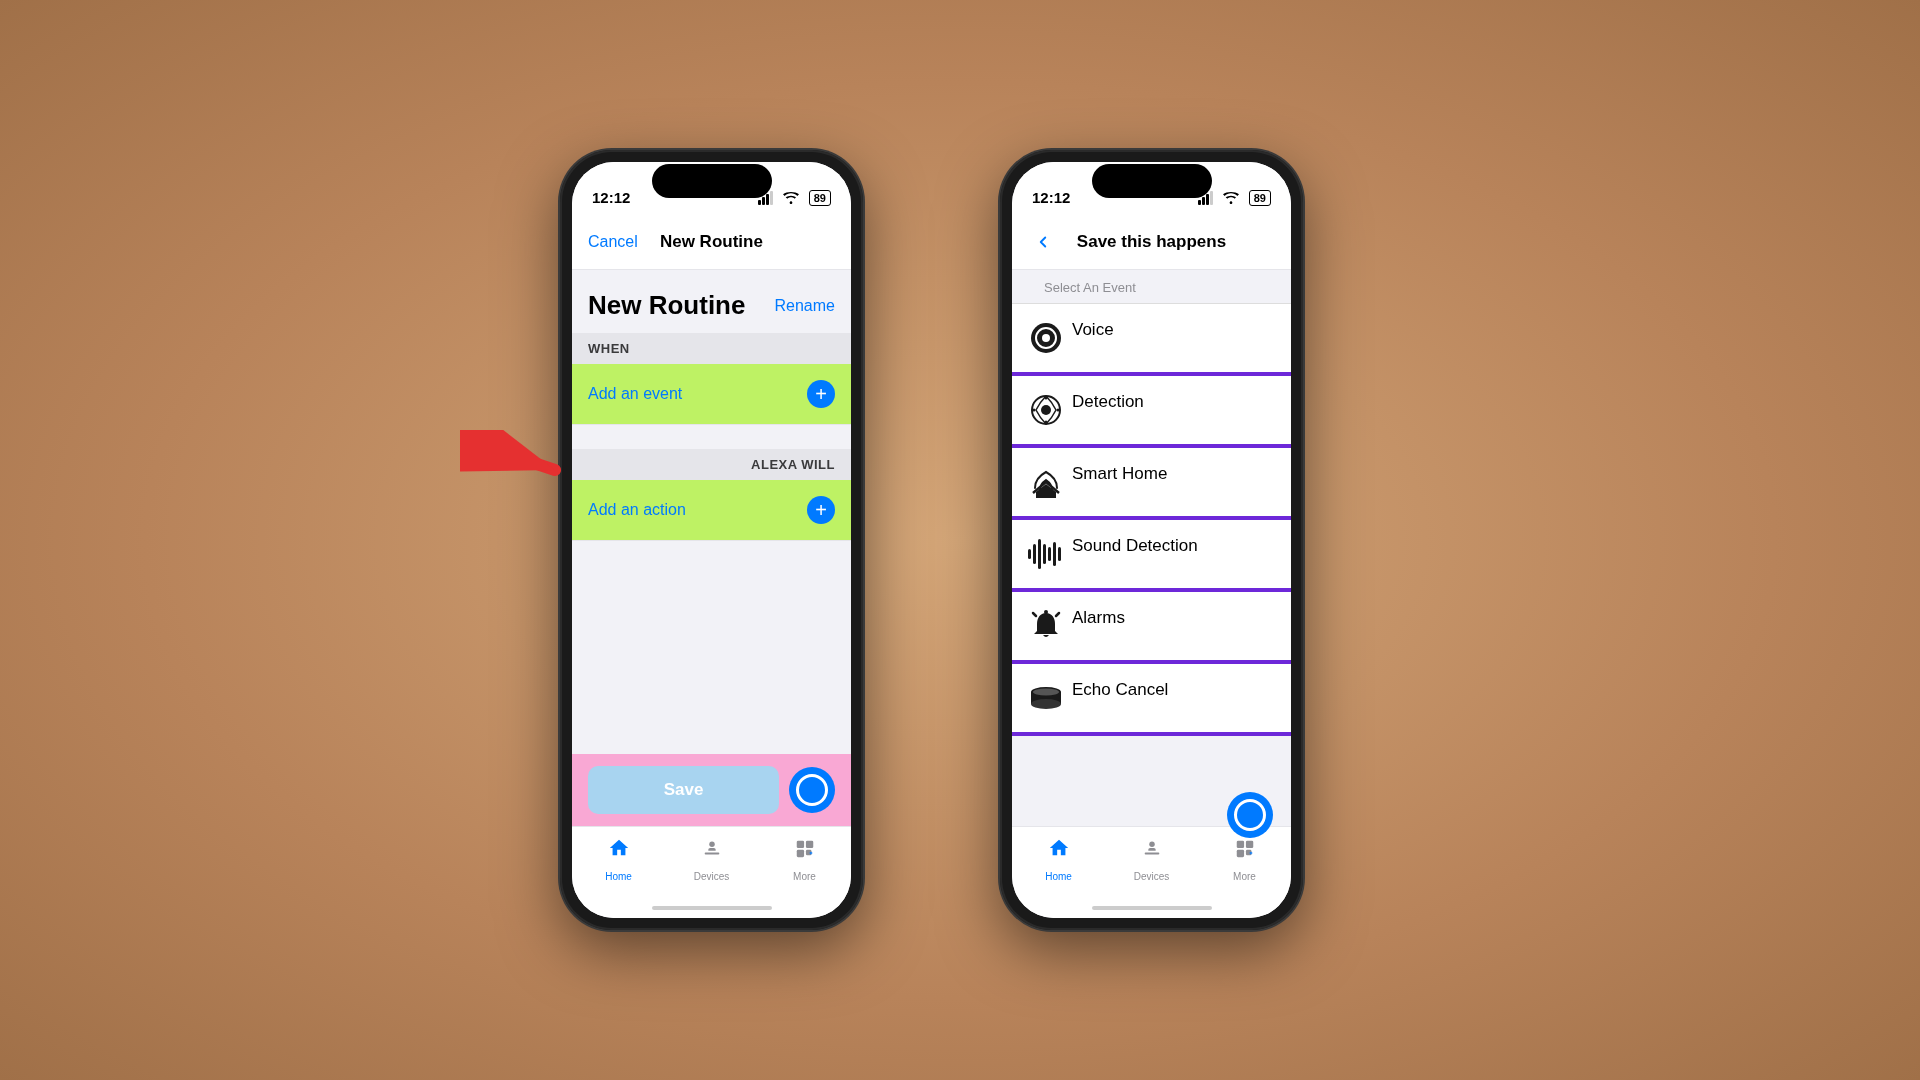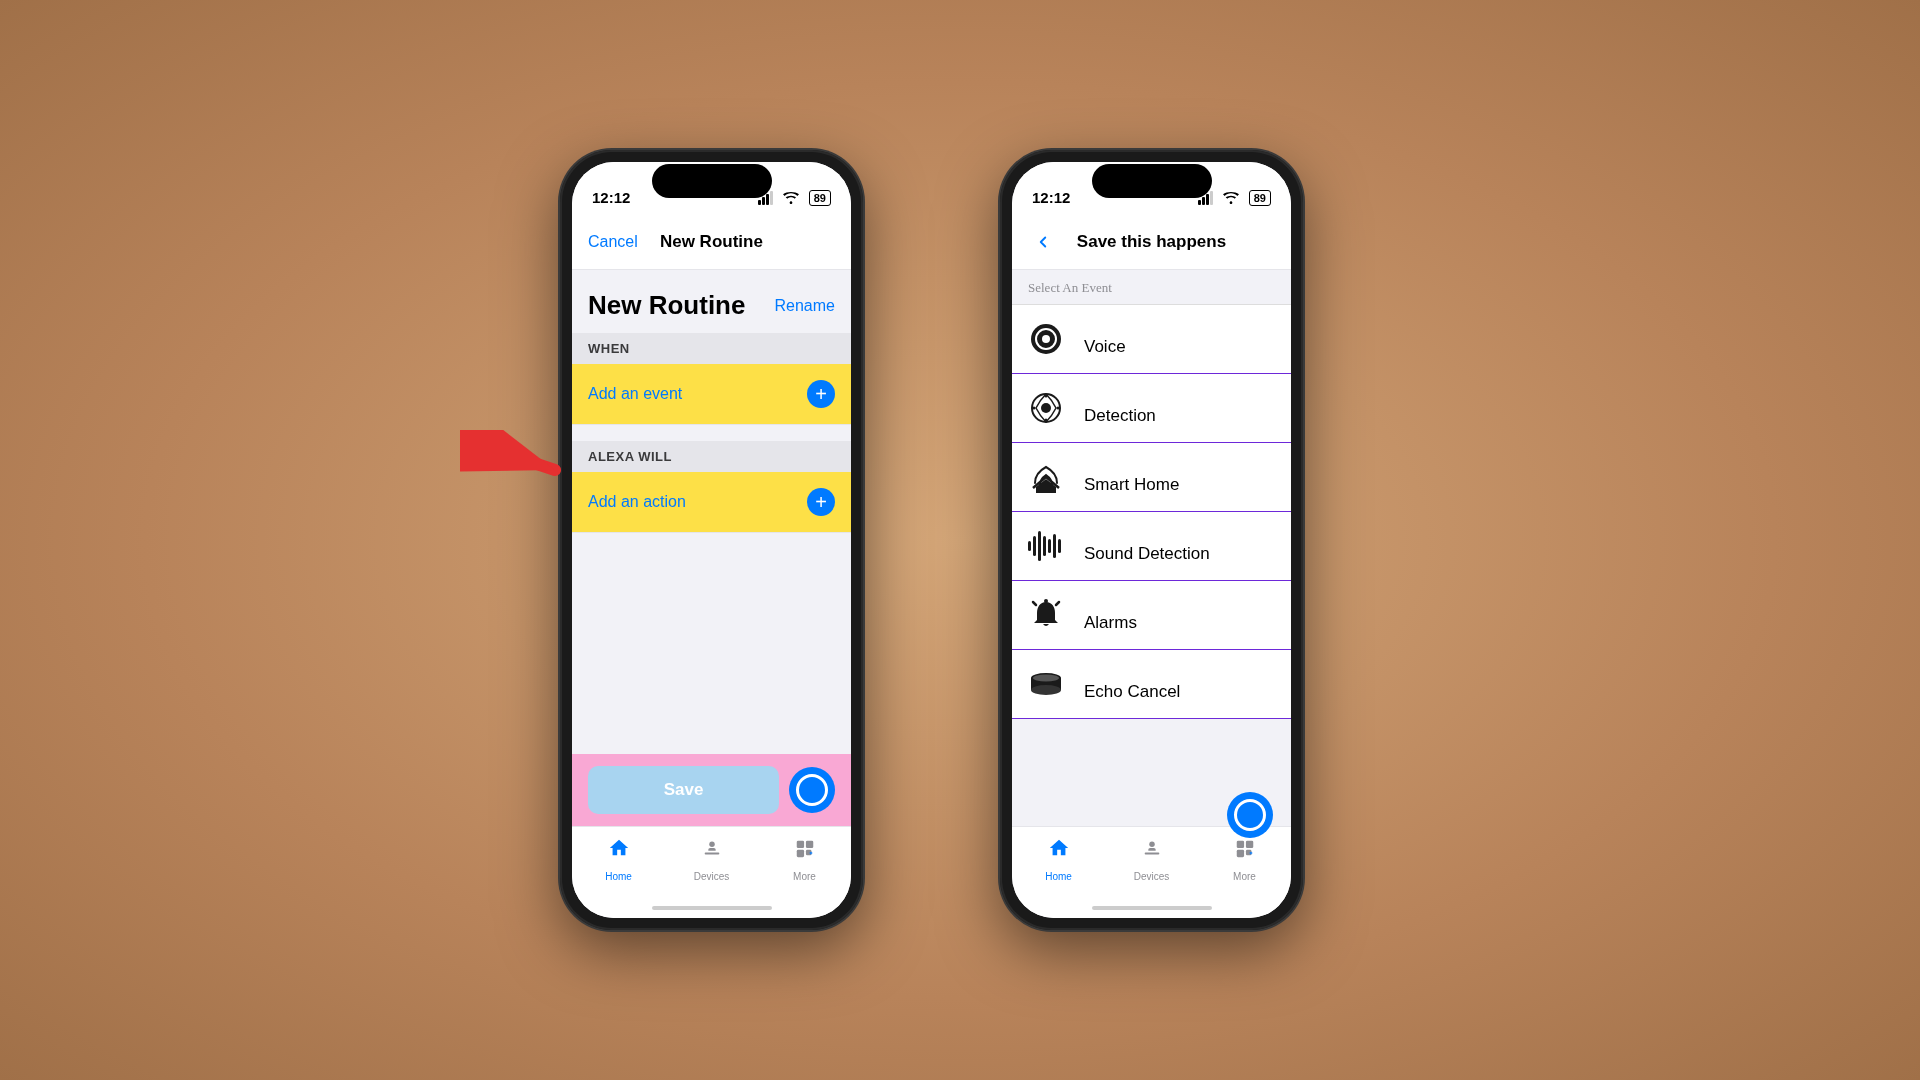--- a/index.html
+++ b/index.html
@@ -158,21 +158,21 @@
     .section-header {
       background: #e5e5ea;
       padding: 8px 16px;
       font-size: 13px;
       font-weight: 600;
       color: #3a3a3c;
       letter-spacing: 0.5px;
     }
 
     .section-item {
-      background: #fde047;
+      background: #bef264;
       padding: 16px;
       display: flex;
       align-items: center;
       justify-content: space-between;
       border-bottom: 1px solid #e5e5ea;
       text-align: center;
     }
 
     .section-item-text {
       color: #007AFF;
@@ -299,35 +299,34 @@
     
     .red-arrow {
       position: absolute;
       left: -100px;
       top: 280px;
       z-index: 200;
     }
 
     
     .event-list-header {
-      padding: 10px 16px 8px;
+      padding: 10px 32px 8px;
       font-size: 13px;
       color: #8e8e93;
       background: #f2f2f7;
       border-bottom: 1px solid #ddd;
-      font-family: Liberation Serif, serif;
     }
 
     .event-item {
       background: white;
       padding: 16px;
       display: flex;
-      align-items: flex-end;
-      gap: 20px;
-      border-bottom: 1px solid #6d28d9;
+      align-items: flex-start;
+      gap: 8px;
+      border-bottom: 4px solid #6d28d9;
       min-height: 56px;
     }
 
     .event-icon {
       width: 36px;
       height: 36px;
       display: flex;
       align-items: center;
       justify-content: center;
       flex-shrink: 0;
@@ -404,21 +403,21 @@
           <span class="routine-title-text">New Routine</span>
           <span class="rename-link">Rename</span>
         </div>
 
         <div class="section-header">WHEN</div>
         <div class="section-item">
           <span class="section-item-text">Add an event</span>
           <div class="plus-icon">+</div>
         </div>
 
-        <div class="section-header" style="margin-top:16px;">ALEXA WILL</div>
+        <div class="section-header" style="margin-top:24px;text-align:right;">ALEXA WILL</div>
         <div class="section-item">
           <span class="section-item-text">Add an action</span>
           <div class="plus-icon">+</div>
         </div>
 
       </div>
 
       <div class="save-area">
         <div class="save-button">Save</div>
         <div class="alexa-ring">

